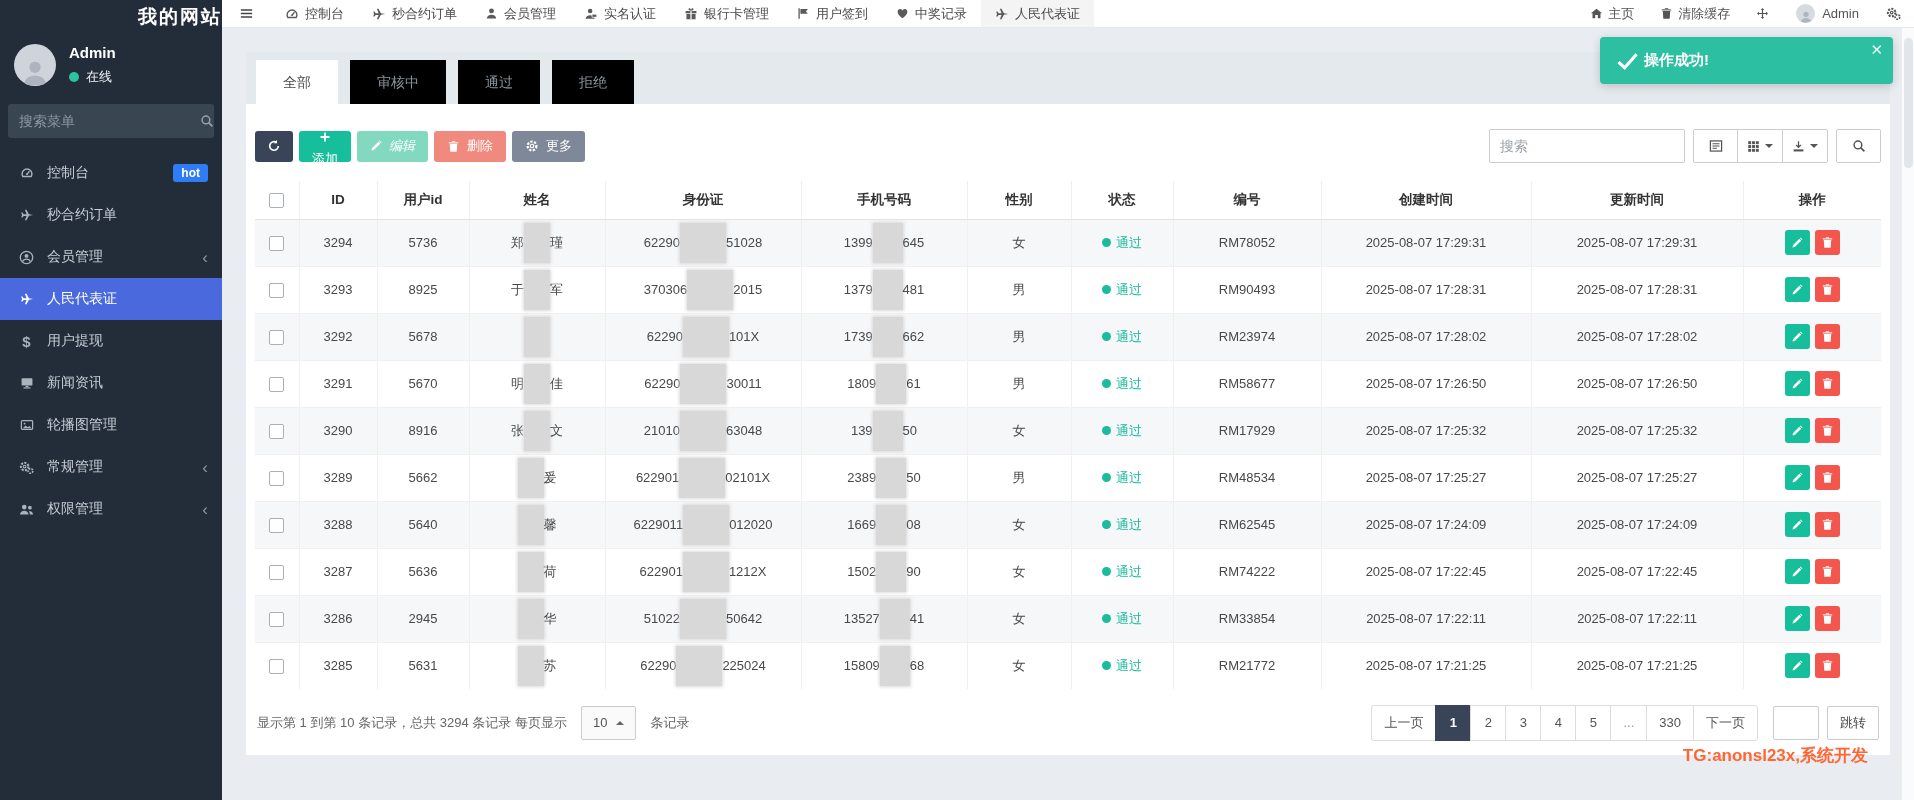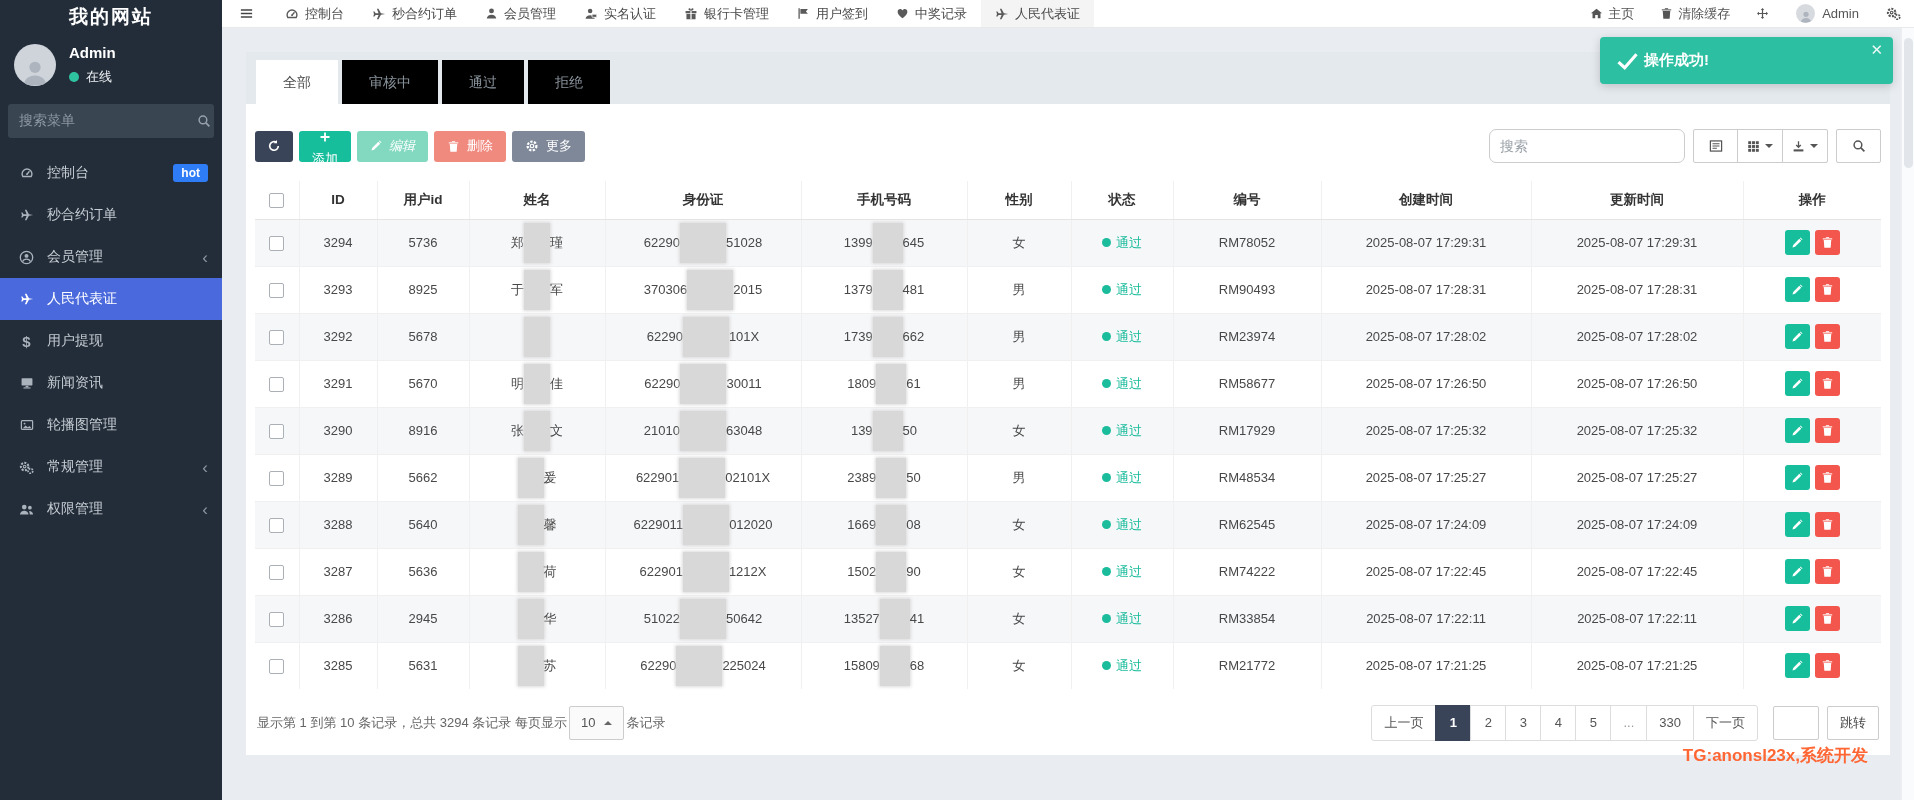--- a/index.html
+++ b/index.html
@@ -4,29 +4,29 @@
 <style>
   * { box-sizing: border-box; margin: 0; padding: 0; }
   html,body { width:1914px; height:800px; }
   body { position:relative; overflow:hidden; background:#e9edf2; color:#333;
          font-family:"Liberation Sans","DejaVu Sans",sans-serif; font-size:13px; }
   .ic { display:inline-flex; align-items:center; justify-content:center; line-height:0; }
   .txt-ic { font-weight:bold; font-size:15px; line-height:1; }
 
   
   .sidebar { position:absolute; left:0; top:0; bottom:0; width:222px; background:#232d3a; z-index:6; }
-  .brand { height:34px; line-height:34px; text-align:center; color:#fff; font-size:19px; font-weight:bold; letter-spacing:2px; }
+  .brand { height:34px; line-height:34px; text-align:right; color:#fff; font-size:19px; font-weight:bold; letter-spacing:2px; }
   .profile { display:flex; align-items:center; padding:10px 14px 12px; }
   .avatar { width:42px; height:42px; border-radius:50%; background:#cfd4db; display:flex; align-items:flex-end; justify-content:center; overflow:hidden; }
   .profile-info { margin-left:13px; }
   .profile-name { color:#fff; font-weight:bold; font-size:15px; }
   .profile-status { margin-top:7px; font-size:13px; color:#eef1f3; display:flex; align-items:center; gap:7px; }
   .status-dot { width:10px; height:10px; border-radius:50%; background:#2fc29f; }
   .side-search { margin:6px 8px 14px; background:#3a4552; border-radius:3px; height:34px; display:flex; align-items:center; padding:0 11px; }
-  .side-search input { flex:1; background:transparent; border:0; outline:0; color:#22c55e; font-size:14px; font-family:Liberation Serif, serif; }
+  .side-search input { flex:1; background:transparent; border:0; outline:0; color:#22c55e; font-size:14px; font-family:Liberation Sans, sans-serif; }
   .side-search input::placeholder { color:#8d98a4; }
   .side-search .ic { color:#97a1ac; }
   .side-item { height:42px; display:flex; align-items:center; padding:0 14px 0 17px; font-size:14px; color:#c6cdd4; cursor:pointer; }
   .side-item .ic { width:19px; margin-right:11px; color:#aab2bc; }
   .side-item.active { background:#4a69dd; color:#fff; }
   .side-item.active .ic { color:#fff; }
   .badge-hot { margin-left:auto; background:#2f7df6; color:#fff; font-size:12px; font-weight:bold; padding:2px 8px; border-radius:3px; line-height:1.2; }
   .side-chevron { margin-left:auto; color:#8d97a2; font-size:17px; line-height:1; }
 
   
@@ -37,35 +37,35 @@
   .tb-item .ic { color:#5a5a5a; }
   .tb-item.active { background:#f4f4f4; }
   .tb-right { margin-left:auto; display:flex; align-items:center; }
   .tb-avatar { width:19px; height:19px; border-radius:50%; background:#d7dbe0; display:flex; align-items:flex-end; justify-content:center; overflow:hidden; margin-right:7px; }
   .tb-admin { display:flex; align-items:center; padding:0 14px; cursor:pointer; color:#555; }
   .tb-icon-btn { display:flex; align-items:center; padding:0 13px; cursor:pointer; color:#555; }
 
   
   .main { position:absolute; left:222px; top:28px; right:0; bottom:0; }
   .card { position:absolute; left:24px; top:24px; width:1644px; background:#fff; }
-  .tabs-strip { background:#e4e9ee; height:52px; padding-left:10px; display:flex; align-items:flex-end; }
+  .tabs-strip { background:#e4e9ee; height:52px; padding-left:10px; display:flex; align-items:flex-end;gap:8px; }
   .tab { height:44px; line-height:44px; padding:0 27px; background:#000000; color:#8b949d; font-size:14px; margin-right:4px; cursor:pointer; }
   .tab.active { background:#fff; color:#4a4a4a; }
   .card-body { padding:25px 9px 14px; }
 
   .toolbar { display:flex; align-items:center; }
   .btn { height:31px; border:0; border-radius:3px; color:#fff; font-size:13px; display:inline-flex; align-items:center; gap:7px; padding:0 13px; cursor:pointer; font-family:inherit; }
   .btn + .btn { margin-left:6px; }
   .btn-refresh { background:#3a4459; width:38px; justify-content:center; padding:0; }
   .btn-add { background:#17be9b;flex-direction:column; }
   .btn-edit { background:#82d9c0;font-style:italic; }
   .btn-del  { background:#f0897e; }
   .btn-more { background:#7f8899; }
   .toolbar-right { margin-left:auto; display:flex; align-items:center; }
-  .search-input { width:196px; height:34px; border:1px solid #ccc; padding:0 10px; font-size:14px; color:#333; outline:none; font-family:inherit; border-radius:7px; }
+  .search-input { width:196px; height:34px; border:1px solid #ccc; padding:0 10px; font-size:14px; color:#333; outline:none; font-family:inherit; border-radius:2px; }
   .search-input::placeholder { color:#9aa1a8; }
   .btn-group { display:flex; margin-left:8px; }
   .tool-btn { height:34px; min-width:45px; background:#fff; border:1px solid #ccc; display:inline-flex; align-items:center; justify-content:center; gap:5px; color:#555; cursor:pointer; padding:0 9px; }
   .btn-group .tool-btn + .tool-btn { margin-left:-1px; }
   .btn-group .tool-btn:first-child { border-radius:2px 0 0 2px; }
   .btn-group .tool-btn:last-child { border-radius:0 2px 2px 0; }
   .search-btn { margin-left:8px; border-radius:2px; }
   .caret-dn { width:0; height:0; border:4px solid transparent; border-top-color:#555; margin-top:4px; }
   .caret-up { width:0; height:0; border:4px solid transparent; border-bottom-color:#666; margin-bottom:4px; }
 
@@ -81,21 +81,21 @@
   .redact { background:#d8d8d8; height:40px; box-shadow:0 0 3px 1px rgba(214,214,214,.85); }
   .r-name { width:26px; } .r-idc { width:46px; } .r-phone { width:30px; }
   .status-cell { color:#1abc9c; gap:5px; }
   .dot { width:9px; height:9px; border-radius:50%; background:#1abc9c; }
   .acts { gap:5px; }
   .act-btn { width:25px; height:25px; border-radius:3px; border:0; color:#fff; display:inline-flex; align-items:center; justify-content:center; cursor:pointer; padding:0; }
   .act-edit { background:#17be9b; } .act-del { background:#f2564d; }
 
   
   .table-footer { display:flex; align-items:center; margin-top:16px; color:#666; font-size:13px; padding:0 2px; }
-  .page-size { display:inline-flex; align-items:center; gap:9px; border:1px solid #ccc; background:#fafafa; height:30px; padding:16px 11px; margin:0 2px; border-radius:2px; color:#555; cursor:pointer; }
+  .page-size { display:inline-flex; align-items:center; gap:9px; border:1px solid #ccc; background:#fafafa; height:30px; padding:16px 11px; margin:0 14px; border-radius:2px; color:#555; cursor:pointer; }
   .pager { margin-left:auto; display:flex; align-items:center; }
   .page-btn { min-width:36px; height:36px; border:1px solid #ddd; background:#fff; color:#555; display:inline-flex; align-items:center; justify-content:center; padding:0 12px; cursor:pointer; font-size:13px; margin-left:-1px; font-family:inherit; }
   .page-btn.active { background:#3a4459; border-color:#3a4459; color:#fff; font-weight:bold; }
   .page-btn.dots { color:#999; }
   .page-prev { border-radius:3px 0 0 3px; margin-left:0; }
   .page-next { border-radius:0 3px 3px 0; }
   .jump-input { width:46px; height:34px; border:1px solid #ccc; margin-left:15px; border-radius:2px; outline:none; padding:0 6px; font-family:inherit; }
   .jump-btn { height:34px; border:1px solid #ccc; background:#fff; padding:0 12px; margin-left:8px; color:#444; cursor:pointer; border-radius:2px; font-size:13px; font-family:inherit; }
 
   

